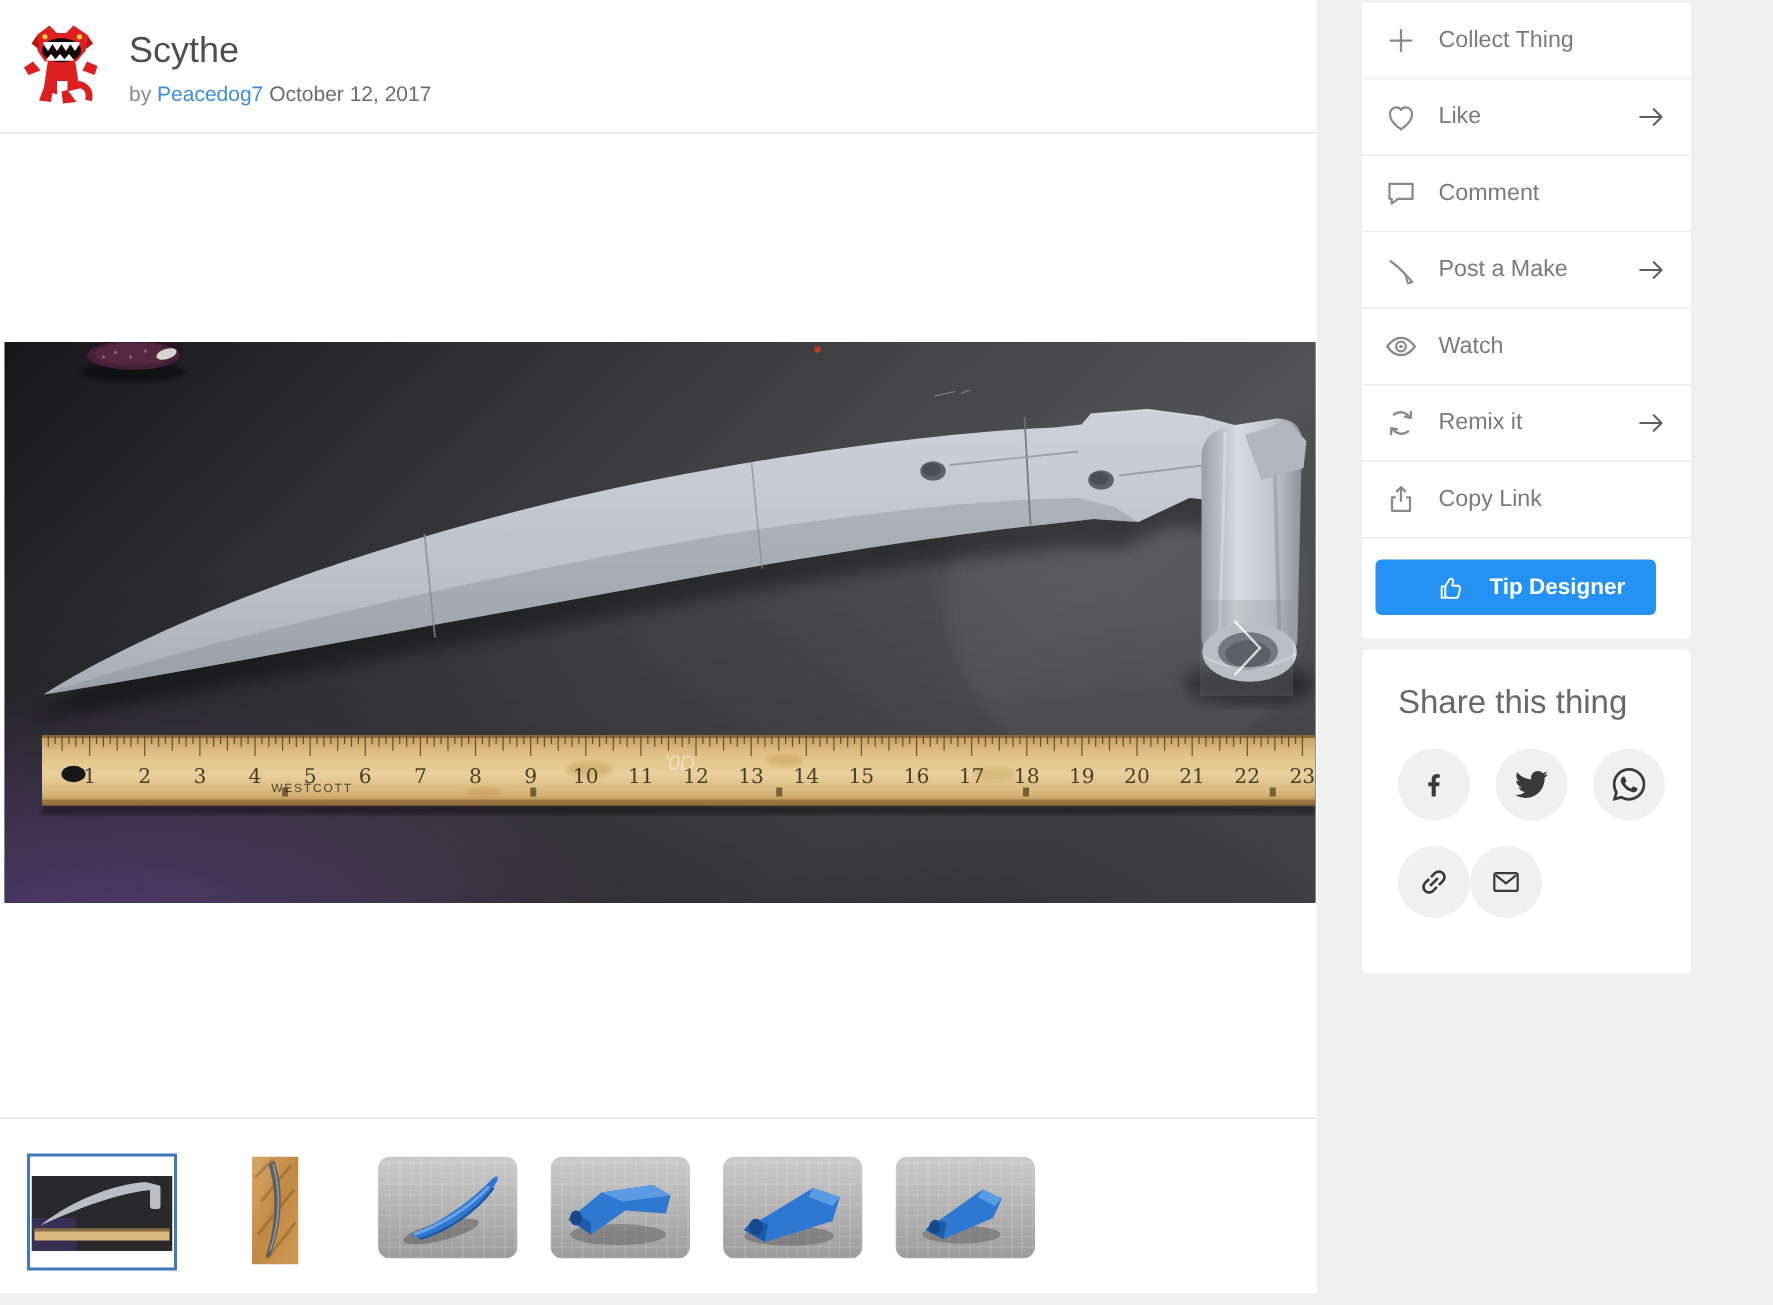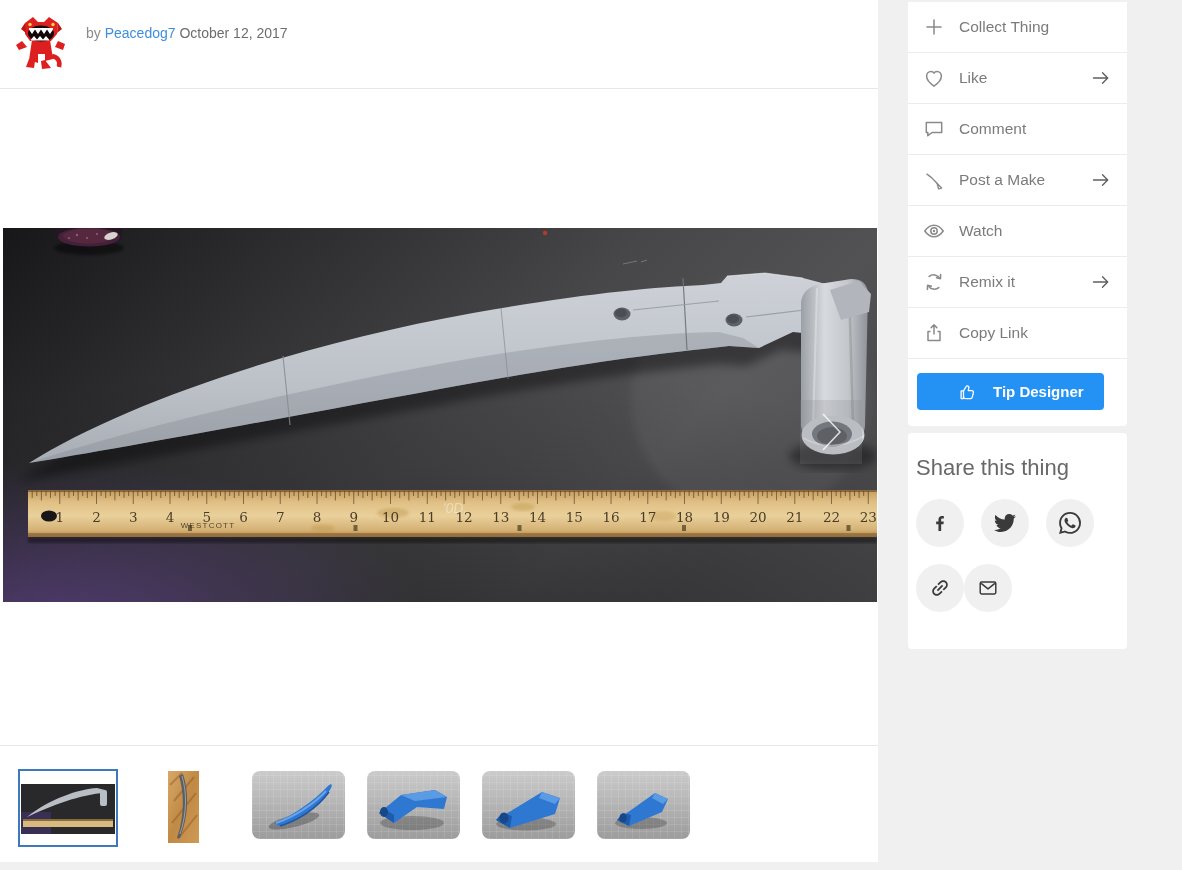--- a/index.html
+++ b/index.html
@@ -40,21 +40,21 @@
   .action-row { display:flex; align-items:center; height:51px; padding:0 14px; border-bottom:1px solid #ececec; cursor:pointer; background:#fff; }
   .action-row .ic { width:24px; height:24px; flex:0 0 24px; }
   .action-row .lbl { margin-left:13px; font-size:15.5px; color:#7b7b7b; flex:1; }
   .action-row .arrow { width:24px; height:24px; }
   .tip-wrap { padding:14px 23px 16px 9px; }
   .tip-btn { width:100%; height:37px; border:none; border-radius:4px; background:#2492f4; color:#fff;
              font-family:"Liberation Sans",sans-serif; font-size:15px; font-weight:700;
              display:flex; align-items:center; cursor:pointer; padding-left:40px; }
   .tip-btn .tic { width:22px; height:22px; margin-right:14px; }
 
-  .share-card { margin-top:7px; padding:16px 16px 20px 8px; }
+  .share-card { margin-top:7px; padding:16px 16px 20px 24px; }
   .share-h { font-size:22px; font-weight:400; color:#686868; margin:6px 0 18px 0; }
   .share-grid { display:flex; flex-wrap:wrap; width:232px; }
   .share-btn { width:48px; height:48px; border-radius:50%; background:#f0f0f0; display:flex; align-items:center; justify-content:center;
                margin:0 17px 17px 0; cursor:pointer; }
   .share-btn:nth-child(4n) { margin-right:0; }
 
   .side-footer { margin-top:24px; font-size:13px; line-height:1.45; color:#555; width:266px; }
   .side-footer a { color:#3c77c0; text-decoration:none; cursor:pointer; }
   .side-footer .sep { color:#8a8a8a; padding:0 3px; }
   .side-footer .copy { color:#555; }
@@ -81,20 +81,21 @@
             <path d="M46 9 L50 15 L45 19 Z" fill="#c01414"></path>
             <ellipse cx="29" cy="19.5" rx="13" ry="8" fill="#140707"></ellipse>
             <polygon points="17,15.5 20,20 23,15.5 26,20 29,15.5 32,20 35,15.5 38,20 41,15.5 41,14 17,14" fill="#ffffff"></polygon>
             <polygon points="19,25.5 22,22 25,25.5 28,22 31,25.5 34,22 37,25.5 37,26.5 19,26.5" fill="#ffffff"></polygon>
             <circle cx="18" cy="10.5" r="1.7" fill="#ffd24a"></circle>
             <circle cx="41" cy="10.5" r="1.7" fill="#ffd24a"></circle>
           </g>
         </svg>
       </div>
       <div class="titles">
+        <h1 class="thing-title">Scythe</h1>
         <div class="byline">
           <span>by</span>
           <a>Peacedog7</a>
           <span class="date">October 12, 2017</span>
         </div>
       </div>
     </header>
 
     <div class="photo">
       <svg width="874" height="374" viewBox="0 0 874 374">

